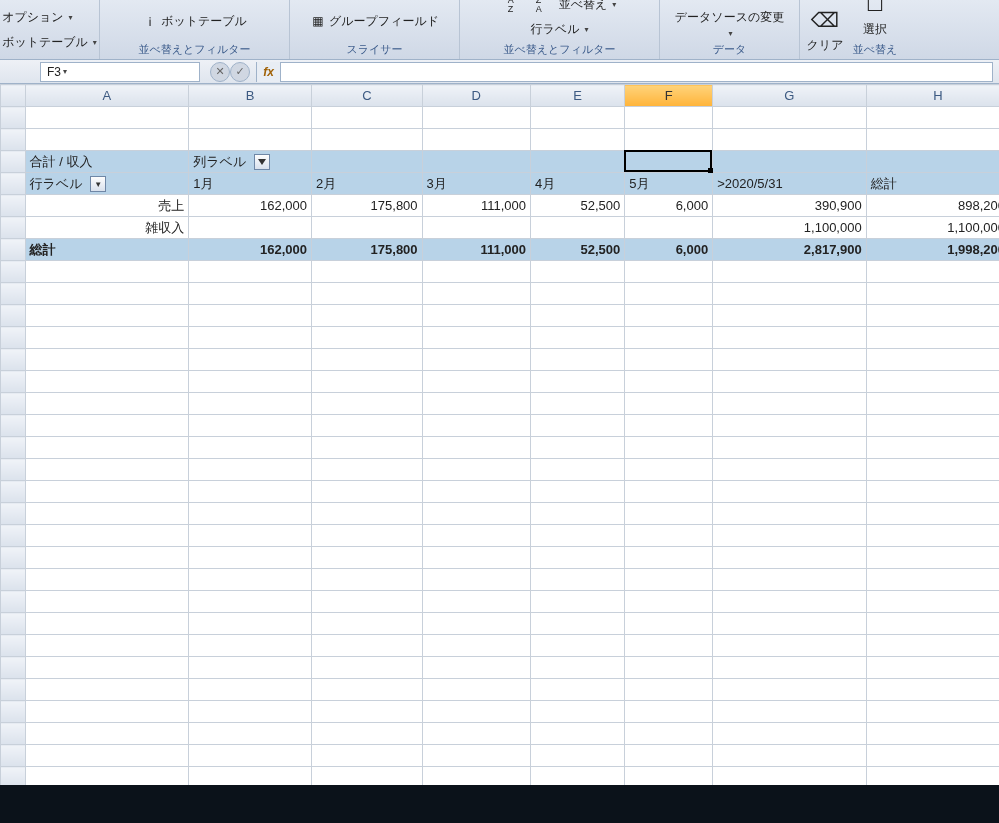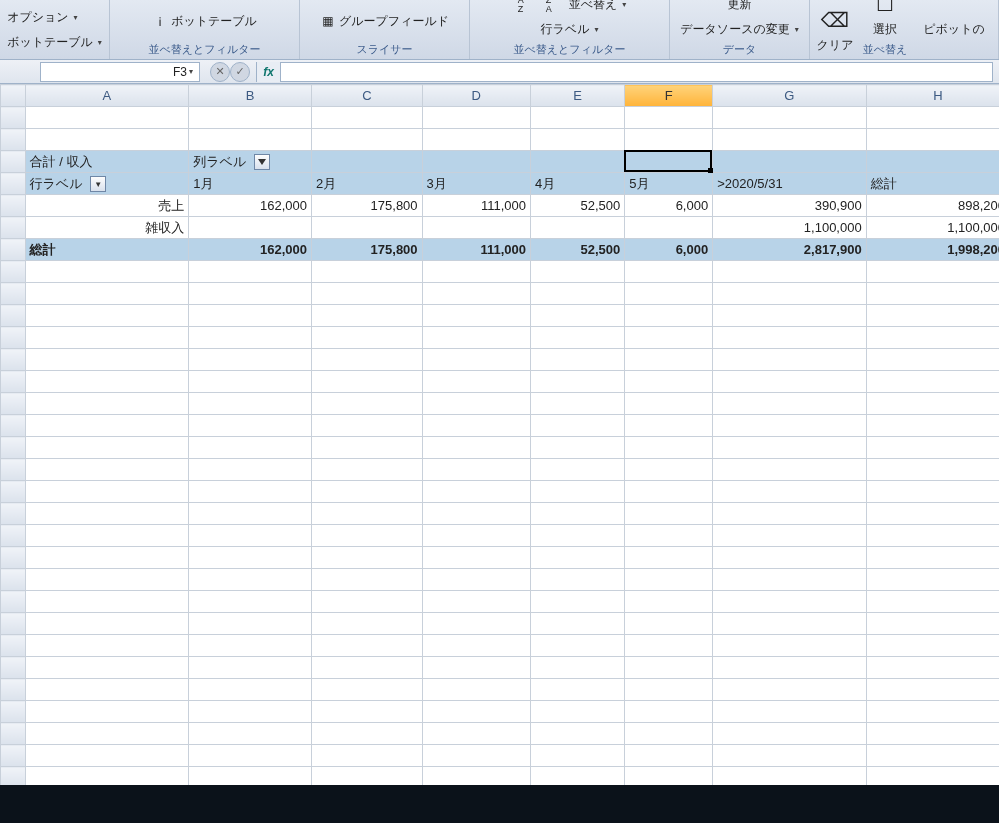--- a/index.html
+++ b/index.html
@@ -73,26 +73,26 @@
   }
   .name-box {
     width: 160px;
     background: #fff;
     border: 1px solid #9fb2c9;
     height: 20px;
     margin: 0 4px 0 40px;
     display: flex;
     align-items: center;
     padding: 0 6px;
-    justify-content: flex-end;
+    justify-content: flex-start;
   }
   .fx-btn {
     width: 24px; height: 20px;
     display:flex; align-items:center; justify-content:center;
-    font-style: italic; font-weight: bold; color: #0f766e;
+    font-style: italic; font-weight: bold; color: #a16207;
     border-left:1px solid #9fb2c9;
     background:#e8edf4;
   }
   .formula-input {
     flex:1; height:20px; background:#fff; border:1px solid #9fb2c9;
     margin-right: 6px;
   }
   .round-btns{
     display:flex;align-items:center;gap:0;margin:0 6px;
   }
@@ -193,21 +193,21 @@
 
   .bottom-dark{
     position:absolute;left:0;right:0;bottom:0;height:38px;
     background:#0b121a;
   }
 </style>
 </head>
 <body>
 
 <div class="ribbon">
-  <div class="ribbon-group" style="width:110px">
+  <div class="ribbon-group" style="width:100px">
     <div class="group-body" style="flex-direction:column;align-items:flex-start">
       <div class="ribbon-btn">
         <span>オプション</span>
         <span class="tri-down">▾</span>
       </div>
       <div class="ribbon-btn">
         <span>ボットテーブル</span>
         <span class="tri-down">▾</span>
       </div>
     </div>
@@ -252,21 +252,21 @@
     </div>
     <div class="group-label">並べ替えとフィルター</div>
   </div>
 
   <div class="ribbon-group" style="width:140px">
     <div class="group-body">
       <div class="ribbon-btn" style="flex-direction:column">
 
         <span>更新</span>
       </div>
-      <div class="ribbon-btn" style="flex-direction:row">
+      <div class="ribbon-btn" style="flex-direction:column">
         <span>データソースの変更</span>
         <span class="tri-down">▾</span>
       </div>
     </div>
     <div class="group-label">データ</div>
   </div>
 
   <div class="ribbon-group" style="width:50px;border-right:none">
     <div class="group-body">
       <div class="ribbon-btn" style="flex-direction:column">
@@ -276,27 +276,20 @@
     </div>
   </div>
   <div class="ribbon-group" style="width:50px;border-right:none">
     <div class="group-body">
       <div class="ribbon-btn" style="flex-direction:column">
         <span class="ribbon-icon big-icon">☐</span>
         <span>選択</span>
       </div>
     </div>
     <div class="group-label">並べ替え</div>
-  </div>
-  <div class="ribbon-group" style="flex:1">
-    <div class="group-body">
-      <div class="ribbon-btn" style="flex-direction:column">
-        <span>ピボットの</span>
-      </div>
-    </div>
   </div>
 </div>
 
 <div class="formula-area">
   <div class="name-box">
     <span>F3</span>
     <span class="tri-down">▾</span>
   </div>
   <div class="round-btns">
     <div class="round-btn">✕</div>

